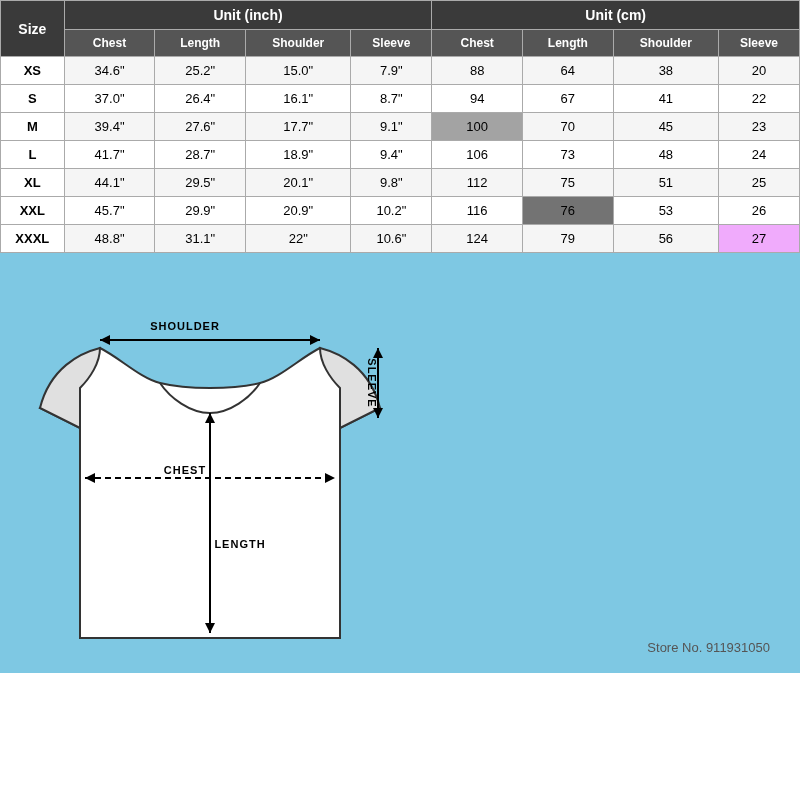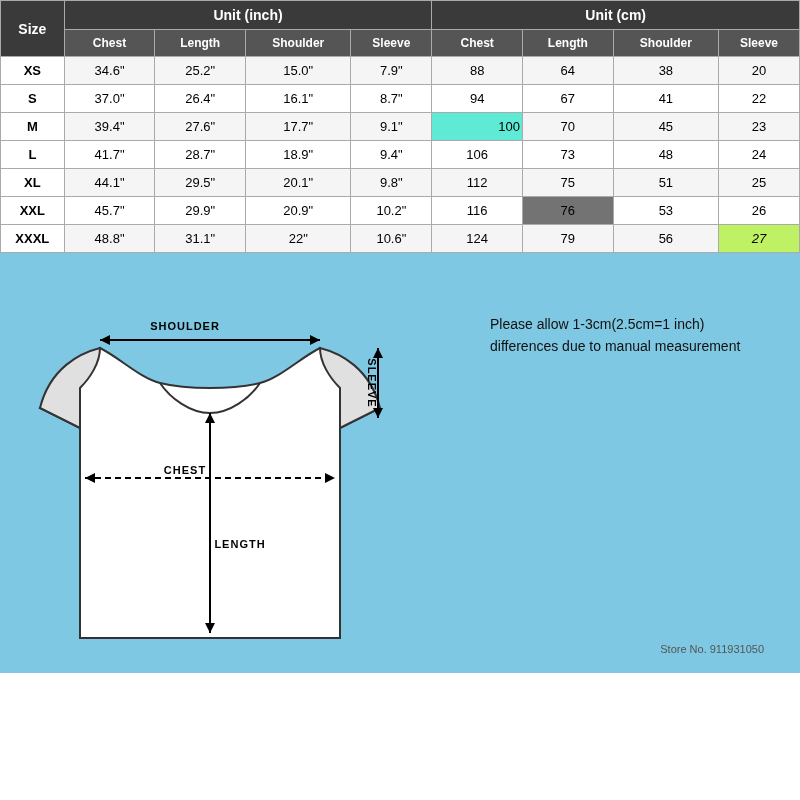--- a/index.html
+++ b/index.html
@@ -103,22 +103,22 @@
 
     .info-text {
       font-size: 14px;
       color: #111;
       line-height: 1.6;
     }
 
     .store-text {
       position: absolute;
       bottom: 18px;
-      right: 36px;
-      font-size: 11px;
+      right: 30px;
+      font-size: 13px;
       color: #555;
     }
   </style>
 </head>
 <body>
 
 <div class="size-table-section">
   <table>
     <colgroup>
       <col class="col-size">
@@ -170,21 +170,21 @@
           <td style="background: rgb(255, 255, 255);">67</td>
           <td style="background: rgb(255, 255, 255); margin-top: 44px;">41</td>
           <td style="background: rgb(255, 255, 255);">22</td>
         </tr>
         <tr>
           <td class="size-label">M</td>
           <td style="background: rgb(245, 245, 245);">39.4"</td>
           <td style="background: rgb(245, 245, 245);">27.6"</td>
           <td style="background: rgb(245, 245, 245);">17.7"</td>
           <td style="background: rgb(245, 245, 245);">9.1"</td>
-          <td style="background: #5eead4; text-align: right;">100</td>
+          <td style="background: #a3a3a3;">100</td>
           <td style="background: rgb(245, 245, 245);">70</td>
           <td style="background: rgb(245, 245, 245);">45</td>
           <td style="background: rgb(245, 245, 245);">23</td>
         </tr>
         <tr>
           <td class="size-label">L</td>
           <td style="background: rgb(255, 255, 255);">41.7"</td>
           <td style="background: rgb(255, 255, 255);">28.7"</td>
           <td style="background: rgb(255, 255, 255);">18.9"</td>
           <td style="background: rgb(255, 255, 255);">9.4"</td>
@@ -217,21 +217,21 @@
         </tr>
         <tr>
           <td class="size-label">XXXL</td>
           <td style="background: rgb(245, 245, 245);">48.8"</td>
           <td style="background: rgb(245, 245, 245);">31.1"</td>
           <td style="background: rgb(245, 245, 245);">22"</td>
           <td style="background: rgb(245, 245, 245);">10.6"</td>
           <td style="background: rgb(245, 245, 245);">124</td>
           <td style="background: rgb(245, 245, 245);">79</td>
           <td style="background: rgb(245, 245, 245); margin-left: 44px;">56</td>
-          <td style="background: #bef264; font-style: italic;">27</td>
+          <td style="background: #f0abfc;">27</td>
         </tr>
       </tbody>
   </table>
 </div>
 
 <div class="diagram-section">
 
   <div class="tshirt-container">
     <svg width="360" height="400" viewBox="0 0 360 400">
 
@@ -264,17 +264,16 @@
 
       <text x="348" y="125" text-anchor="middle" font-size="11" font-weight="bold" fill="#000" transform="rotate(90,348,115)" letter-spacing="1">SLEEVE</text>
 
       <text x="155" y="206" text-anchor="middle" font-size="11" font-weight="bold" fill="#000" letter-spacing="1">CHEST</text>
 
       <text x="210" y="280" text-anchor="middle" font-size="11" font-weight="bold" fill="#000" letter-spacing="1">LENGTH</text>
     </svg>
   </div>
 
   <div class="info-box">
-    <div class="info-text">Please allow 1-3cm(2.5cm=1 inch) differences due to manual measurement</div>
   </div>
 
   <div class="store-text">Store No. 911931050</div>
 </div>
 
 </body></html>

